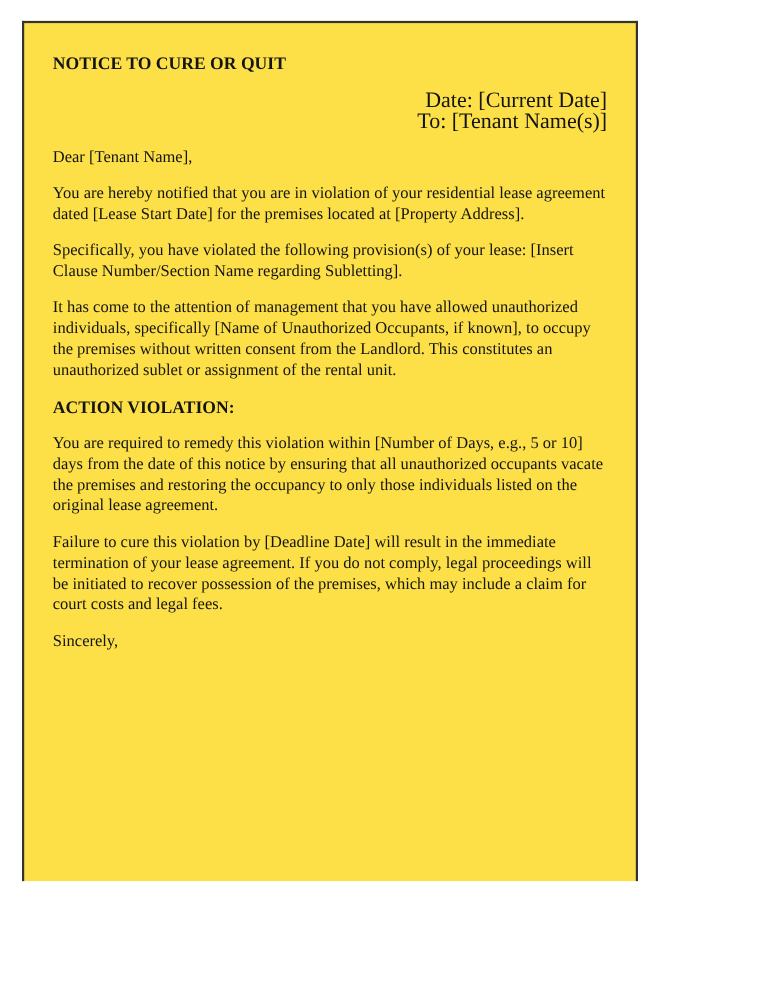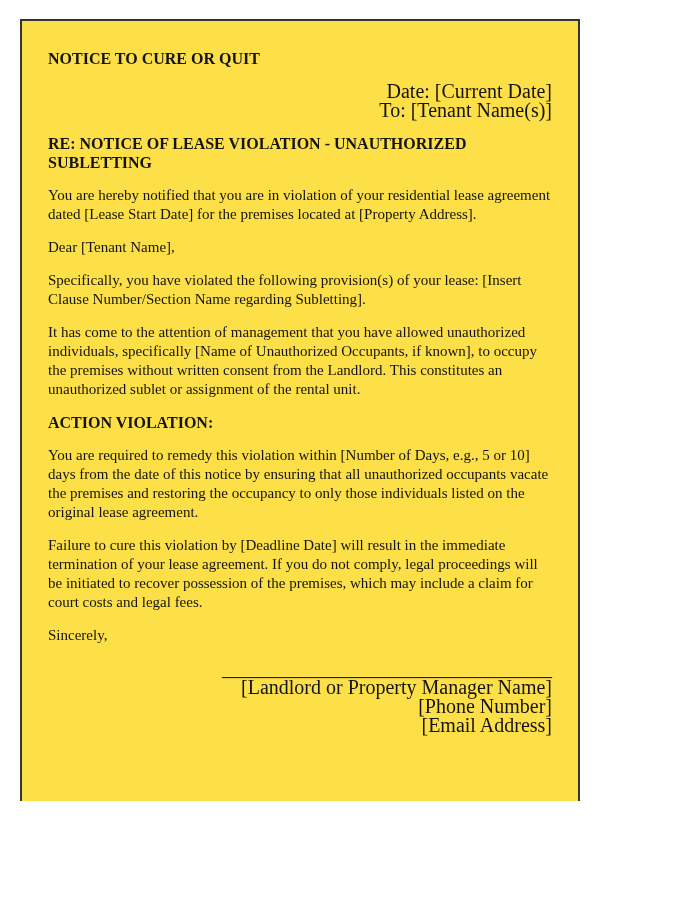--- a/index.html
+++ b/index.html
@@ -67,41 +67,34 @@
 <div class="page">
   <div class="letter-box">
 
     <h1 class="title">NOTICE TO CURE OR QUIT</h1>
 
     <div class="block">
       <div>Date: [Current Date]</div>
       <div>To: [Tenant Name(s)]</div>
     </div>
 
-    <h2 class="heading">RE: NOTICE OF LEASE VIOLATION - UNAUTHORIZED SUBLETTING</h2>
+
+    <p>Dear [Tenant Name],</p>
 
     <p>You are hereby notified that you are in violation of your residential lease agreement dated [Lease Start Date] for the premises located at [Property Address].</p>
-
-    <p>Dear [Tenant Name],</p>
 
     <p>Specifically, you have violated the following provision(s) of your lease: [Insert Clause Number/Section Name regarding Subletting].</p>
 
     <p>It has come to the attention of management that you have allowed unauthorized individuals, specifically [Name of Unauthorized Occupants, if known], to occupy the premises without written consent from the Landlord. This constitutes an unauthorized sublet or assignment of the rental unit.</p>
 
     <h2 class="heading">ACTION VIOLATION:</h2>
 
     <p>You are required to remedy this violation within [Number of Days, e.g., 5 or 10] days from the date of this notice by ensuring that all unauthorized occupants vacate the premises and restoring the occupancy to only those individuals listed on the original lease agreement.</p>
 
     <p>Failure to cure this violation by [Deadline Date] will result in the immediate termination of your lease agreement. If you do not comply, legal proceedings will be initiated to recover possession of the premises, which may include a claim for court costs and legal fees.</p>
 
 
     <p>Sincerely,</p>
 
-    <div class="block">
-      <div class="sig-line">_________________________________</div>
-      <div>[Landlord or Property Manager Name]</div>
-      <div>[Phone Number]</div>
-      <div>[Email Address]</div>
-    </div>
 
 
   </div>
 </div>
 
 </body></html>

